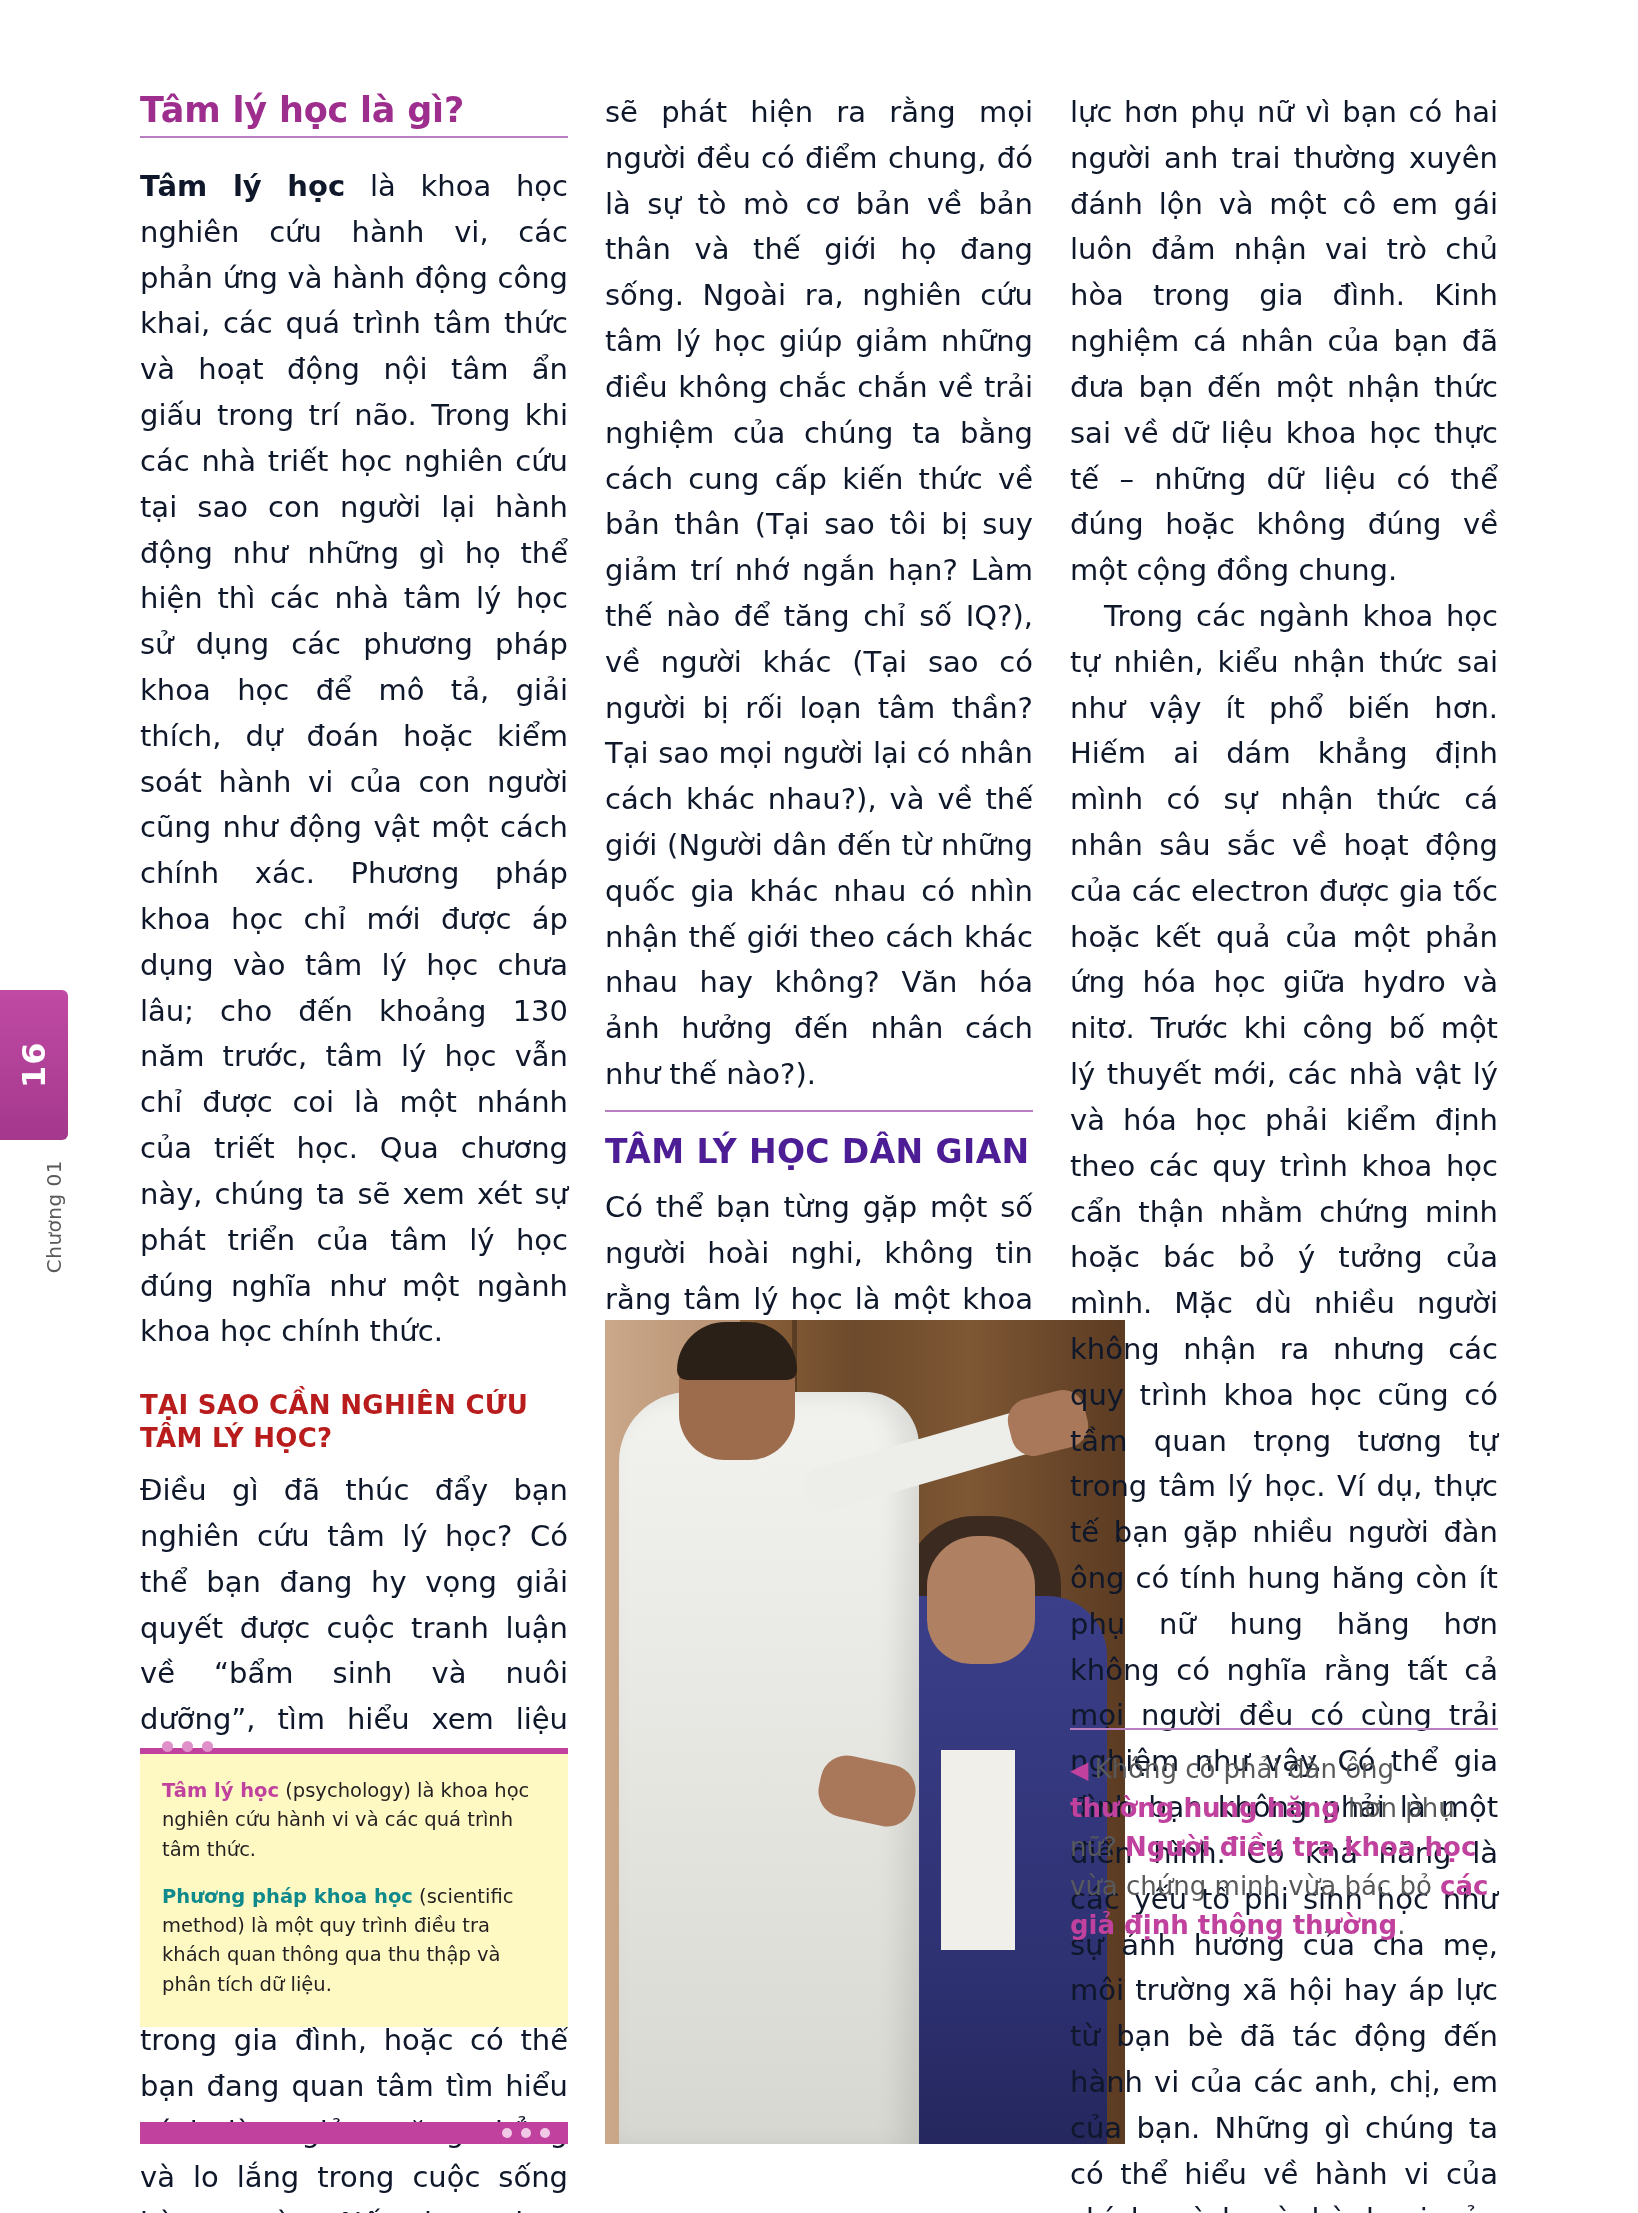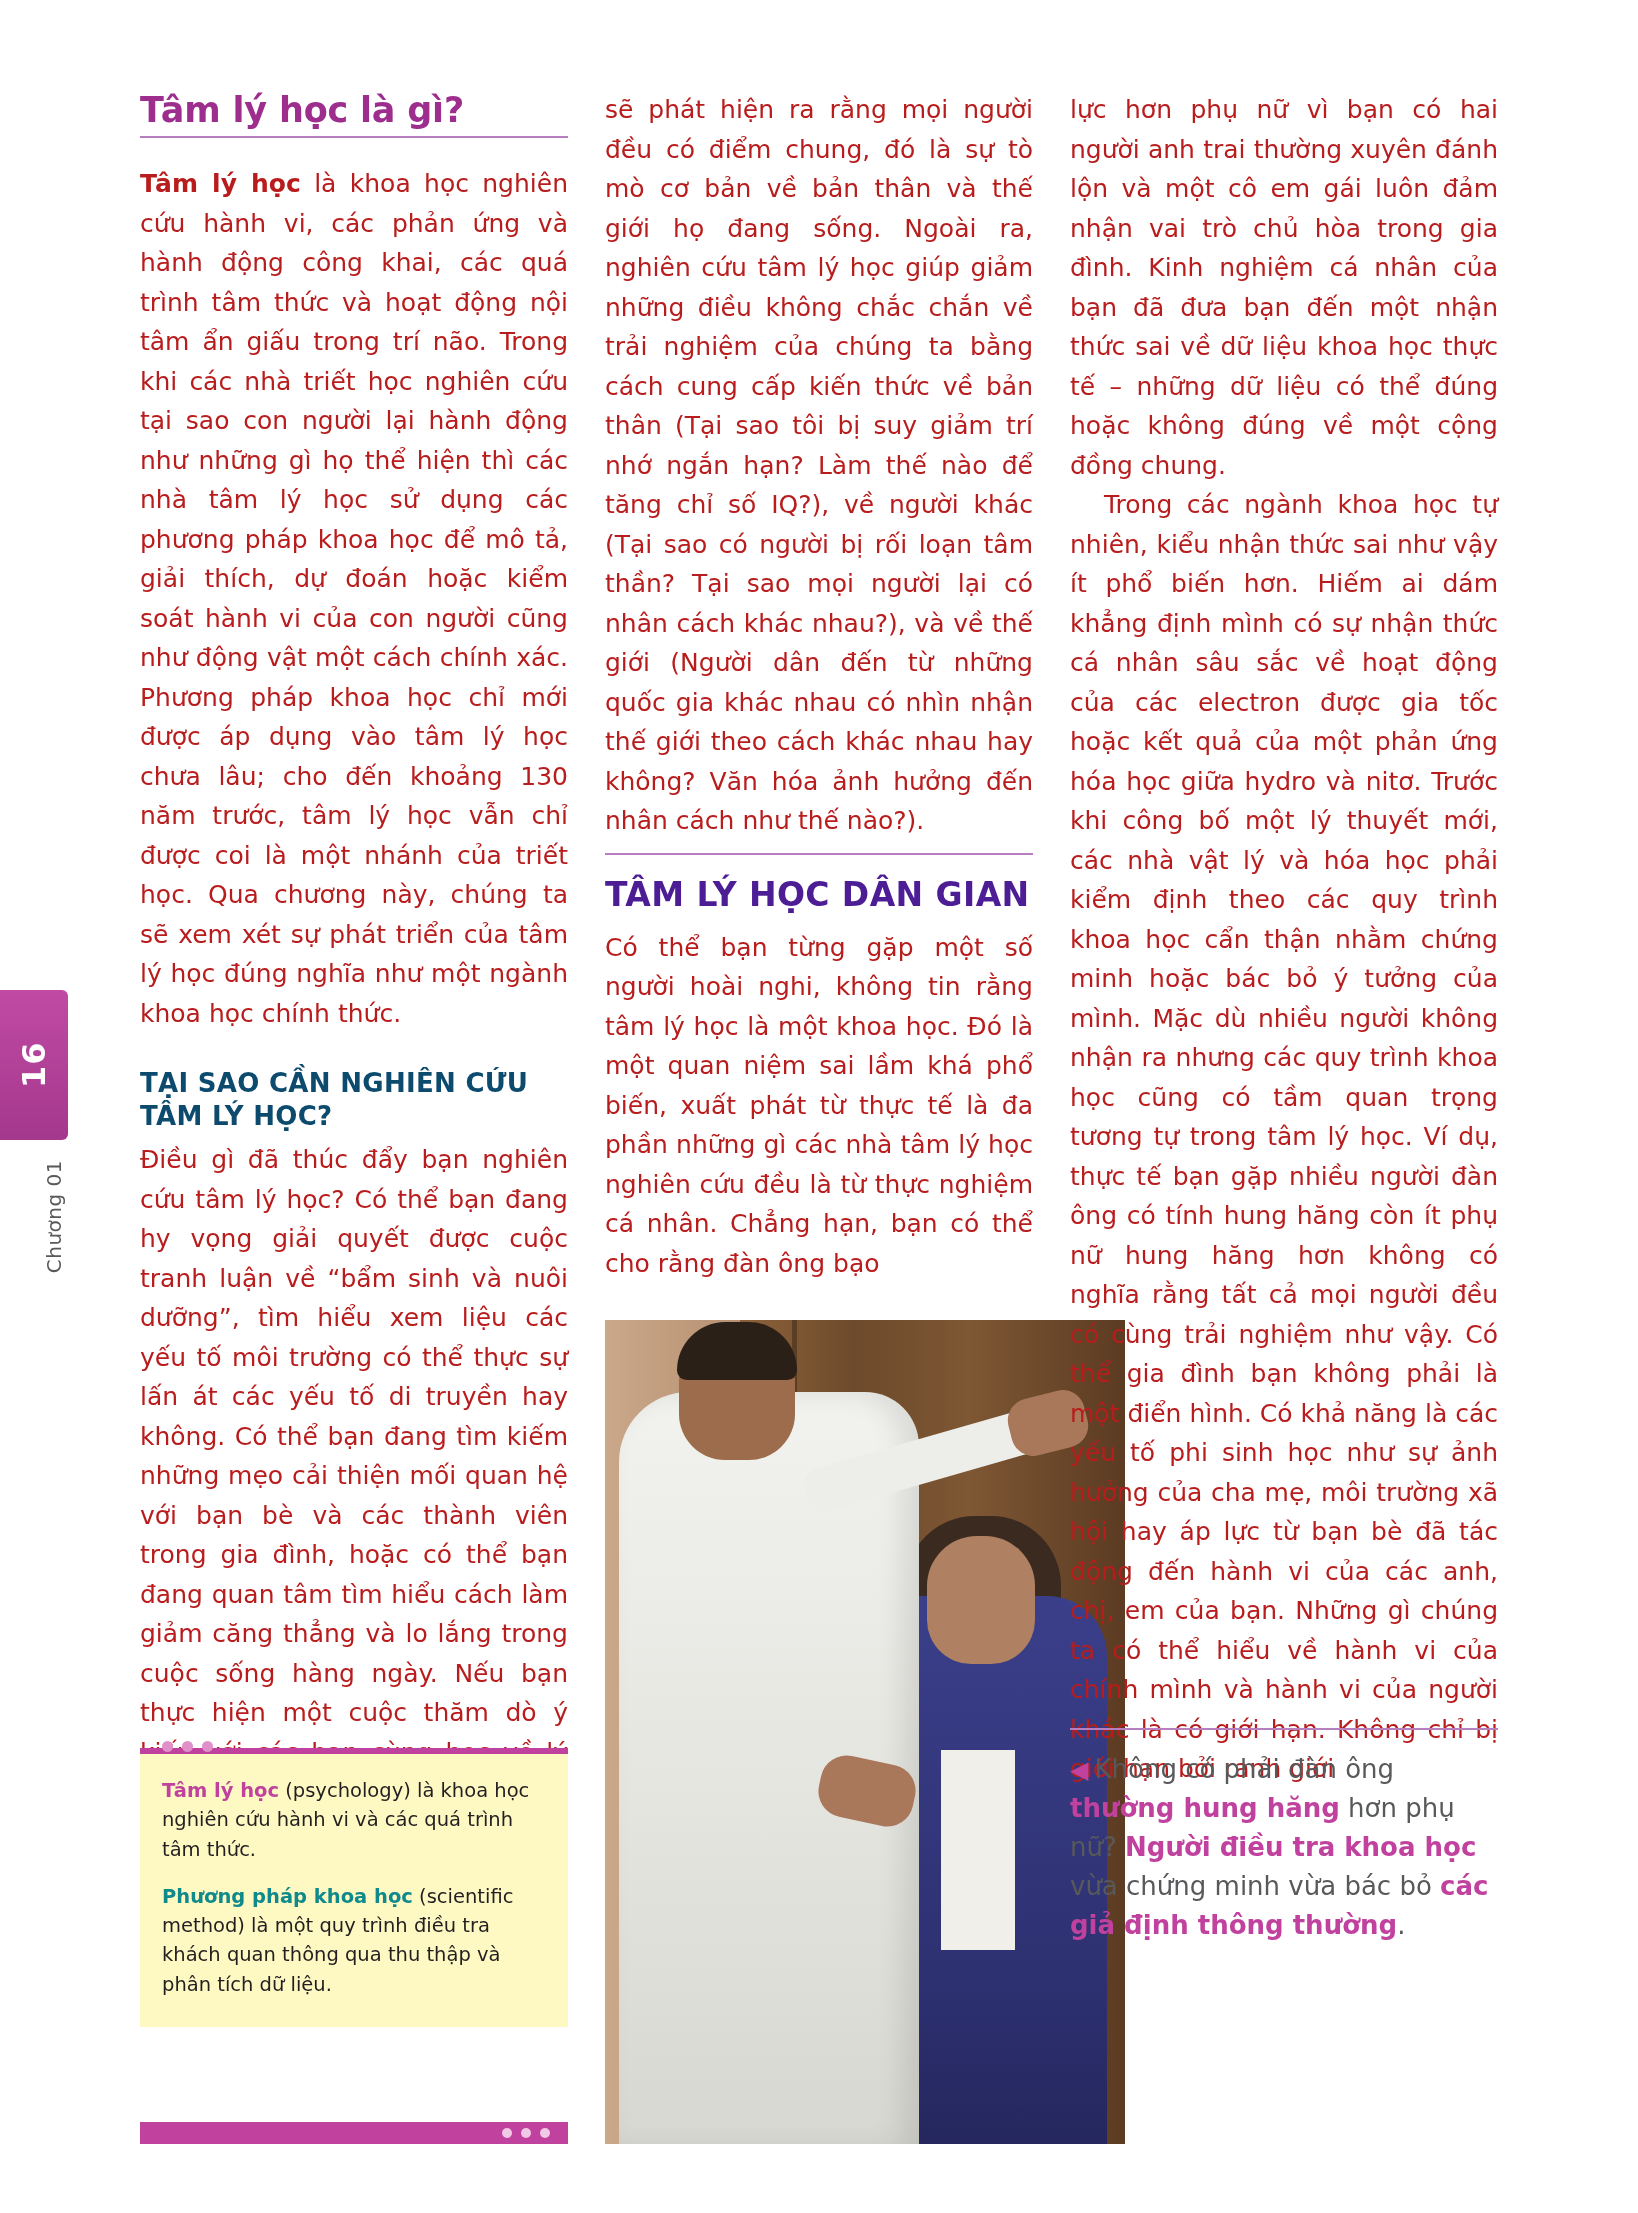--- a/index.html
+++ b/index.html
@@ -76,22 +76,22 @@
     letter-spacing: -0.2px;
   }
   .rule-purple {
     height: 2px;
     background: #b77fc0;
     width: 100%;
     margin: 0 0 26px 0;
   }
   h2.subhead {
     font-size: 26px;
-    color: #0c4a6e;
-    margin: 34px 0 8px 0;
+    color: #b91c1c;
+    margin: 34px 0 14px 0;
     font-weight: bold;
     line-height: 1.25;
     letter-spacing: 0.3px;
   }
   h2.sectionhead {
     font-size: 32px;
     color: #9e2e8e;
     margin: 32px 0 0 0;
     font-weight: bold;
     line-height: 1.3;
@@ -103,25 +103,25 @@
     margin: 12px 0 20px 0;
   }
   h3.smallhead {
     font-size: 33px;
     color: #4c1d95;
     margin: 0 0 14px 0;
     font-weight: bold;
     letter-spacing: 0.4px;
   }
   p.body {
-    font-size: 25px;
+    font-size: 29px;
     line-height: 1.58;
     text-align: justify;
     margin: 0 0 0 0;
-    color: #b91c1c;
+    color: #0f172a;
     hyphens: none;
   }
   p.body + p.body { margin-top: 0; }
   p.indent { text-indent: 34px; }
   .b { font-weight: bold; }
 
   
   .glossary {
     position: absolute;
     left: 140px;

